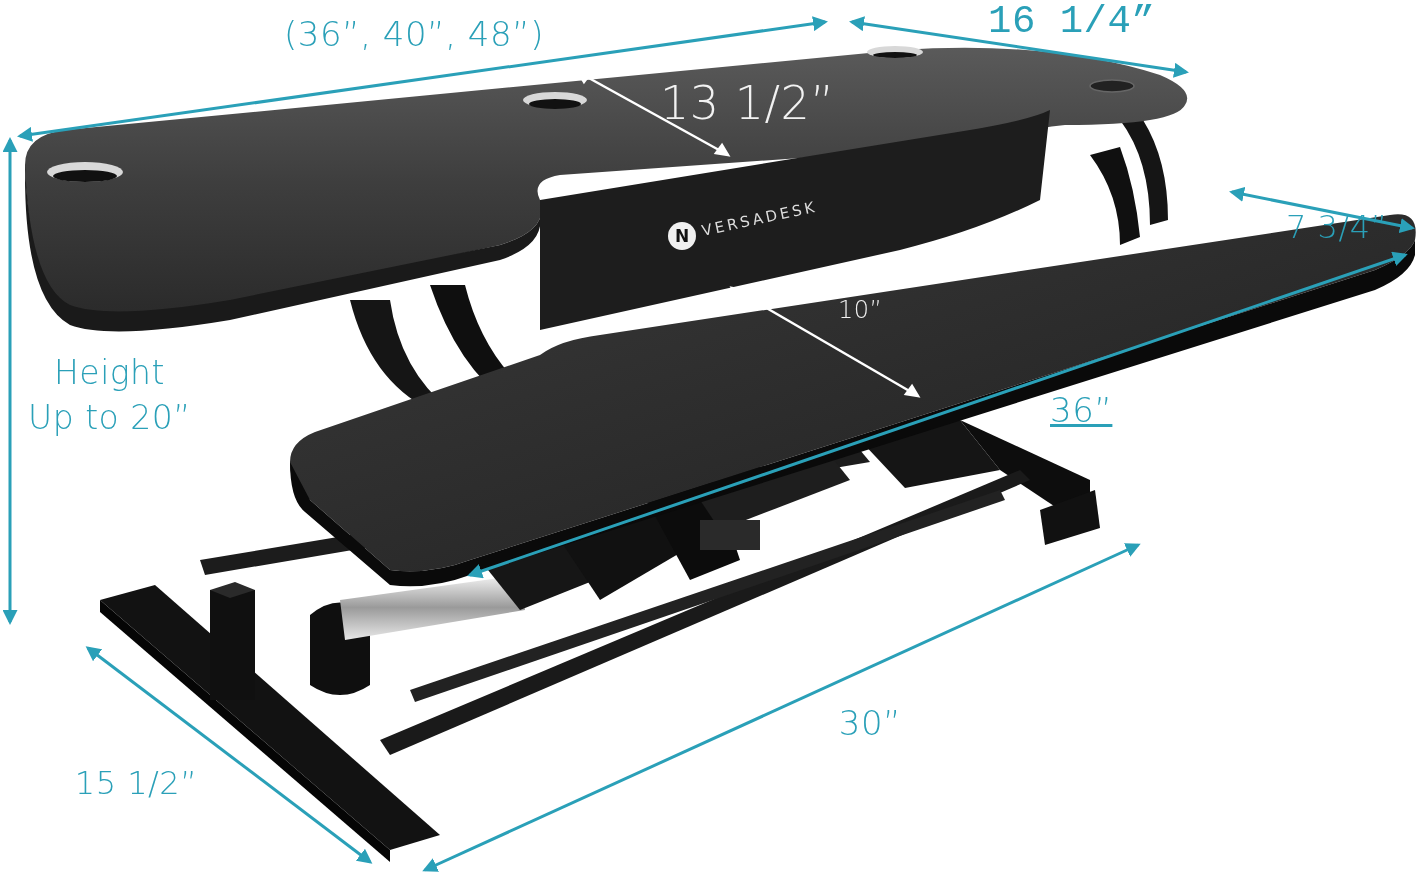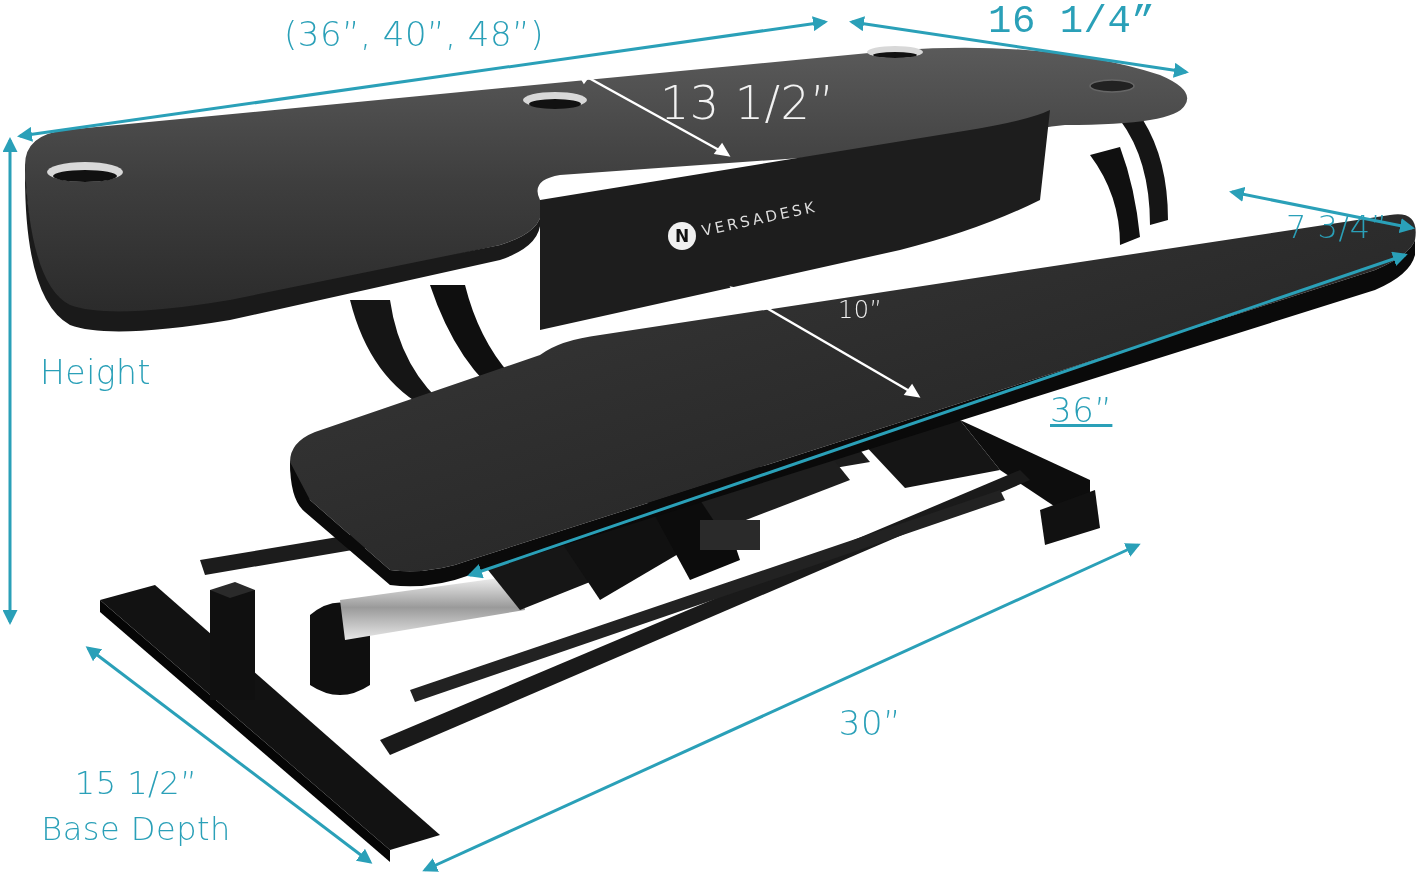--- a/index.html
+++ b/index.html
@@ -114,25 +114,25 @@
   <div class="logo" style="left:668px; top:222px;">N</div>
   <div class="brand" style="left:702px; top:222px;">VERSADESK</div>
 
   <div class="label" style="left:284px; top:14px; font-size:34px;">(36”, 40”, 48”)</div>
   <div class="label" style="left:988px; top:0px; font-size:39px;font-family:Liberation Mono, monospace;">16 1/4”</div>
   <div class="label white" style="left:660px; top:76px; font-size:46px;">13 1/2”</div>
   <div class="label" style="left:1286px; top:160px; font-size:32px;margin-top:48px;">7 3/4”</div>
   <div class="label white" style="left:838px; top:296px; font-size:24px;">10”</div>
   <div class="label" style="left:1050px; top:390px; font-size:34px;text-decoration:underline;">36”</div>
 
-  <div class="label center" style="left:8px; top:350px; width:175px; font-size:33px; line-height:45px;">
+  <div class="label center" style="left:22px; top:350px; width:175px; font-size:33px; line-height:45px;">
     <div>Height</div>
+    <div>Up to 20”</div>
   </div>
 
   <div class="label center" style="left:760px; top:700px; width:220px; font-size:34px; line-height:46px;">
     <div>30”</div>
   </div>
 
   <div class="label center" style="left:26px; top:760px; width:220px; font-size:32px; line-height:46px;">
     <div>15 1/2”</div>
-    <div>Base Depth</div>
   </div>
 </div>
 
 </body></html>

